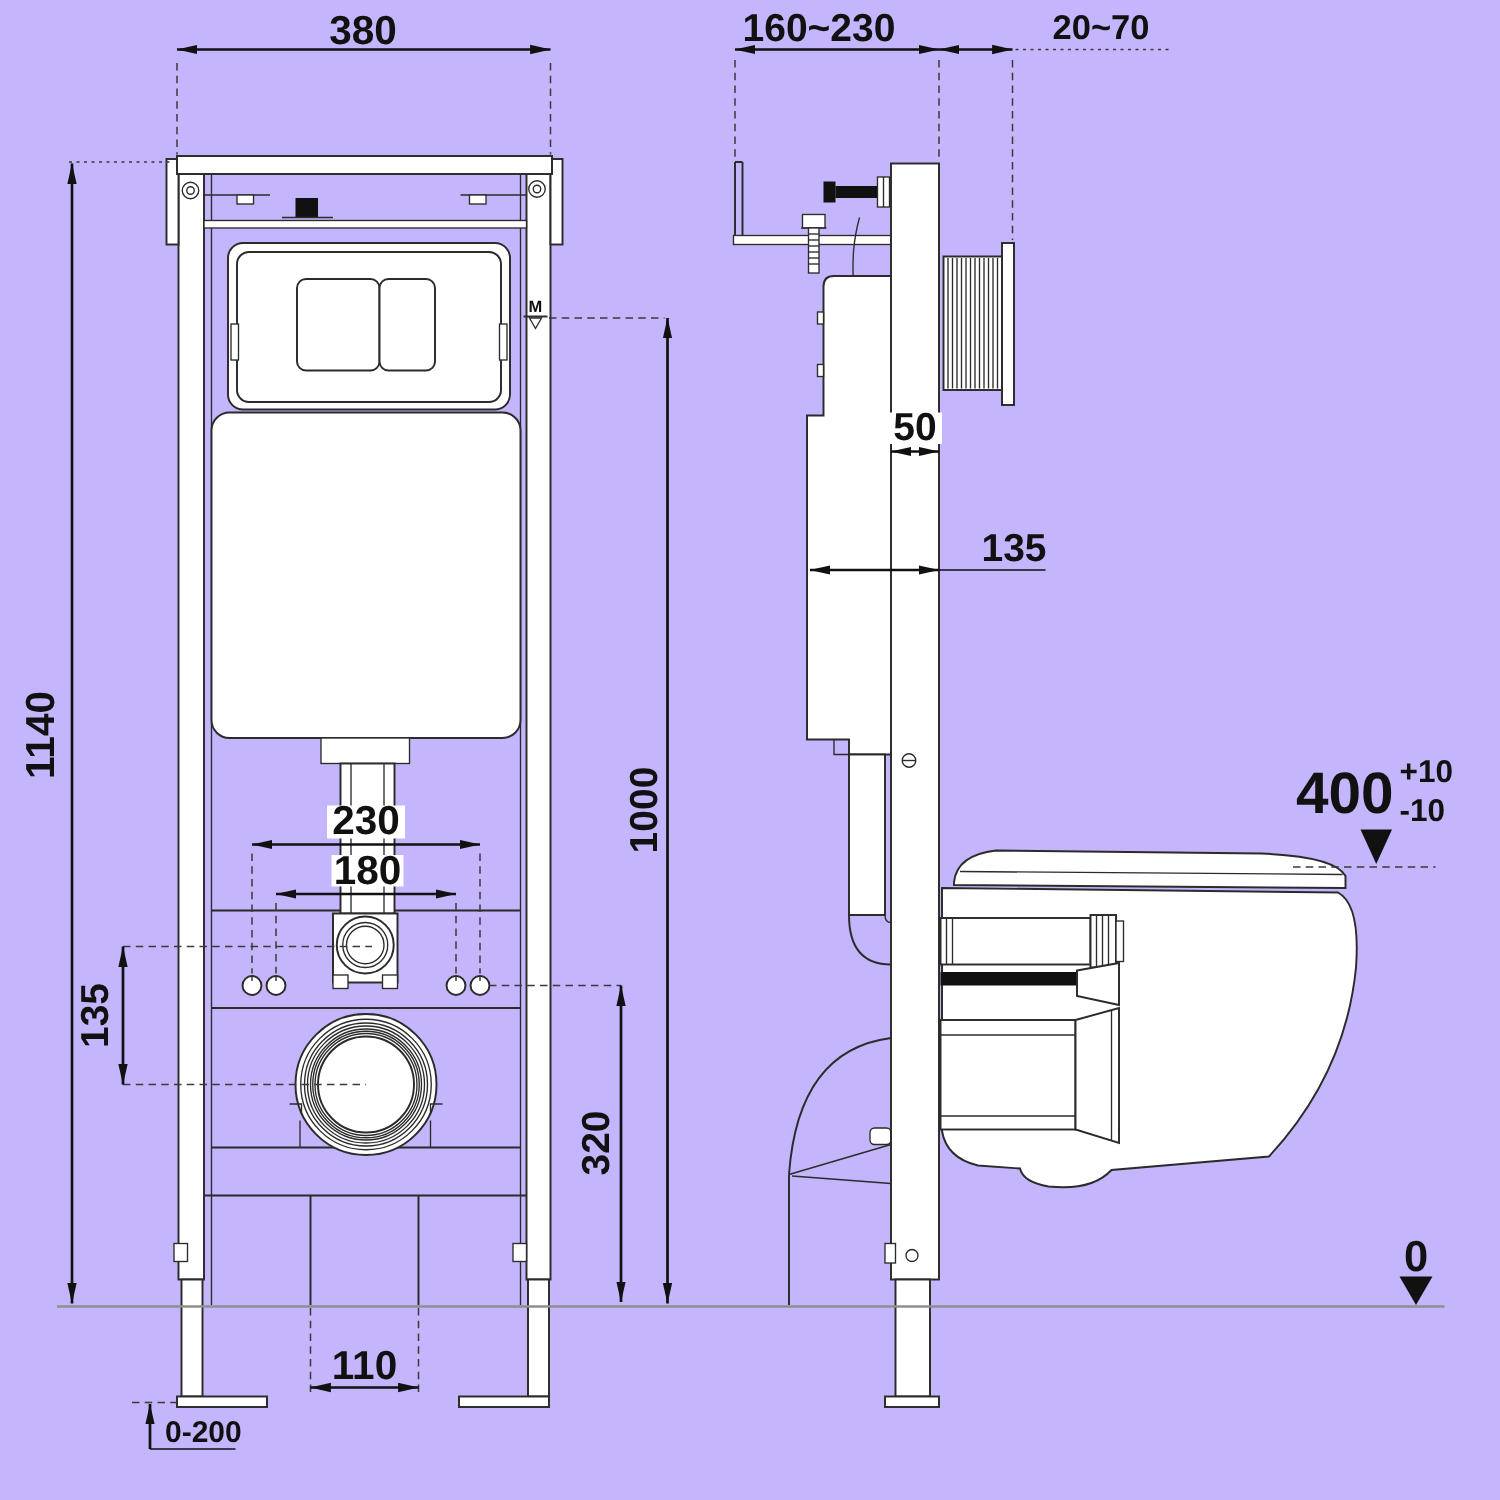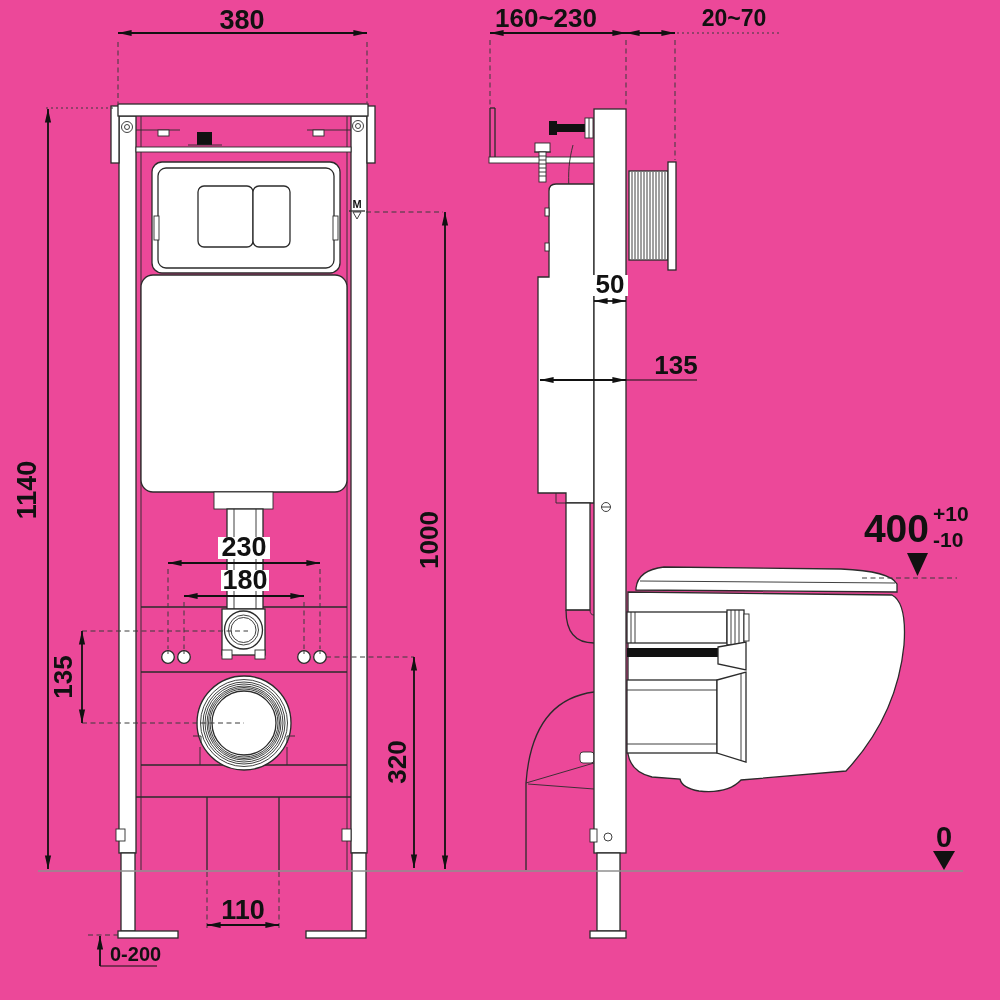--- a/index.html
+++ b/index.html
@@ -1,16 +1,16 @@
 <!DOCTYPE html>
 <html><head>
 <meta charset="utf-8">
 <style>
   html,body{margin:0;padding:0;background:#fff;}
-  #stage{width:1000px;height:1000px;background:#ec4899;position:relative;font-family:"Liberation Sans",sans-serif;}
+  #stage{width:1000px;height:1000px;background:#c4b5fd;position:relative;font-family:"Liberation Sans",sans-serif;}
   svg{display:block;}
   .ln   {fill:none;stroke:#2b2b2b;stroke-width:1.3;}
   .lnf  {fill:#fff;stroke:#2b2b2b;stroke-width:1.3;}
   .thin {stroke-width:0.9;}
   .blk  {fill:#111;stroke:none;}
   .dim  {fill:none;stroke:#111;stroke-width:1.8;marker-start:url(#arr);marker-end:url(#arr);}
   .dim1 {fill:none;stroke:#111;stroke-width:1.8;marker-end:url(#arr);}
   .ldr  {fill:none;stroke:#111;stroke-width:1.1;}
   .ext  {fill:none;stroke:#3a3a3a;stroke-width:1;stroke-dasharray:5 3.5;}
   .dot  {fill:none;stroke:#3a3a3a;stroke-width:1;stroke-dasharray:2 3;}

